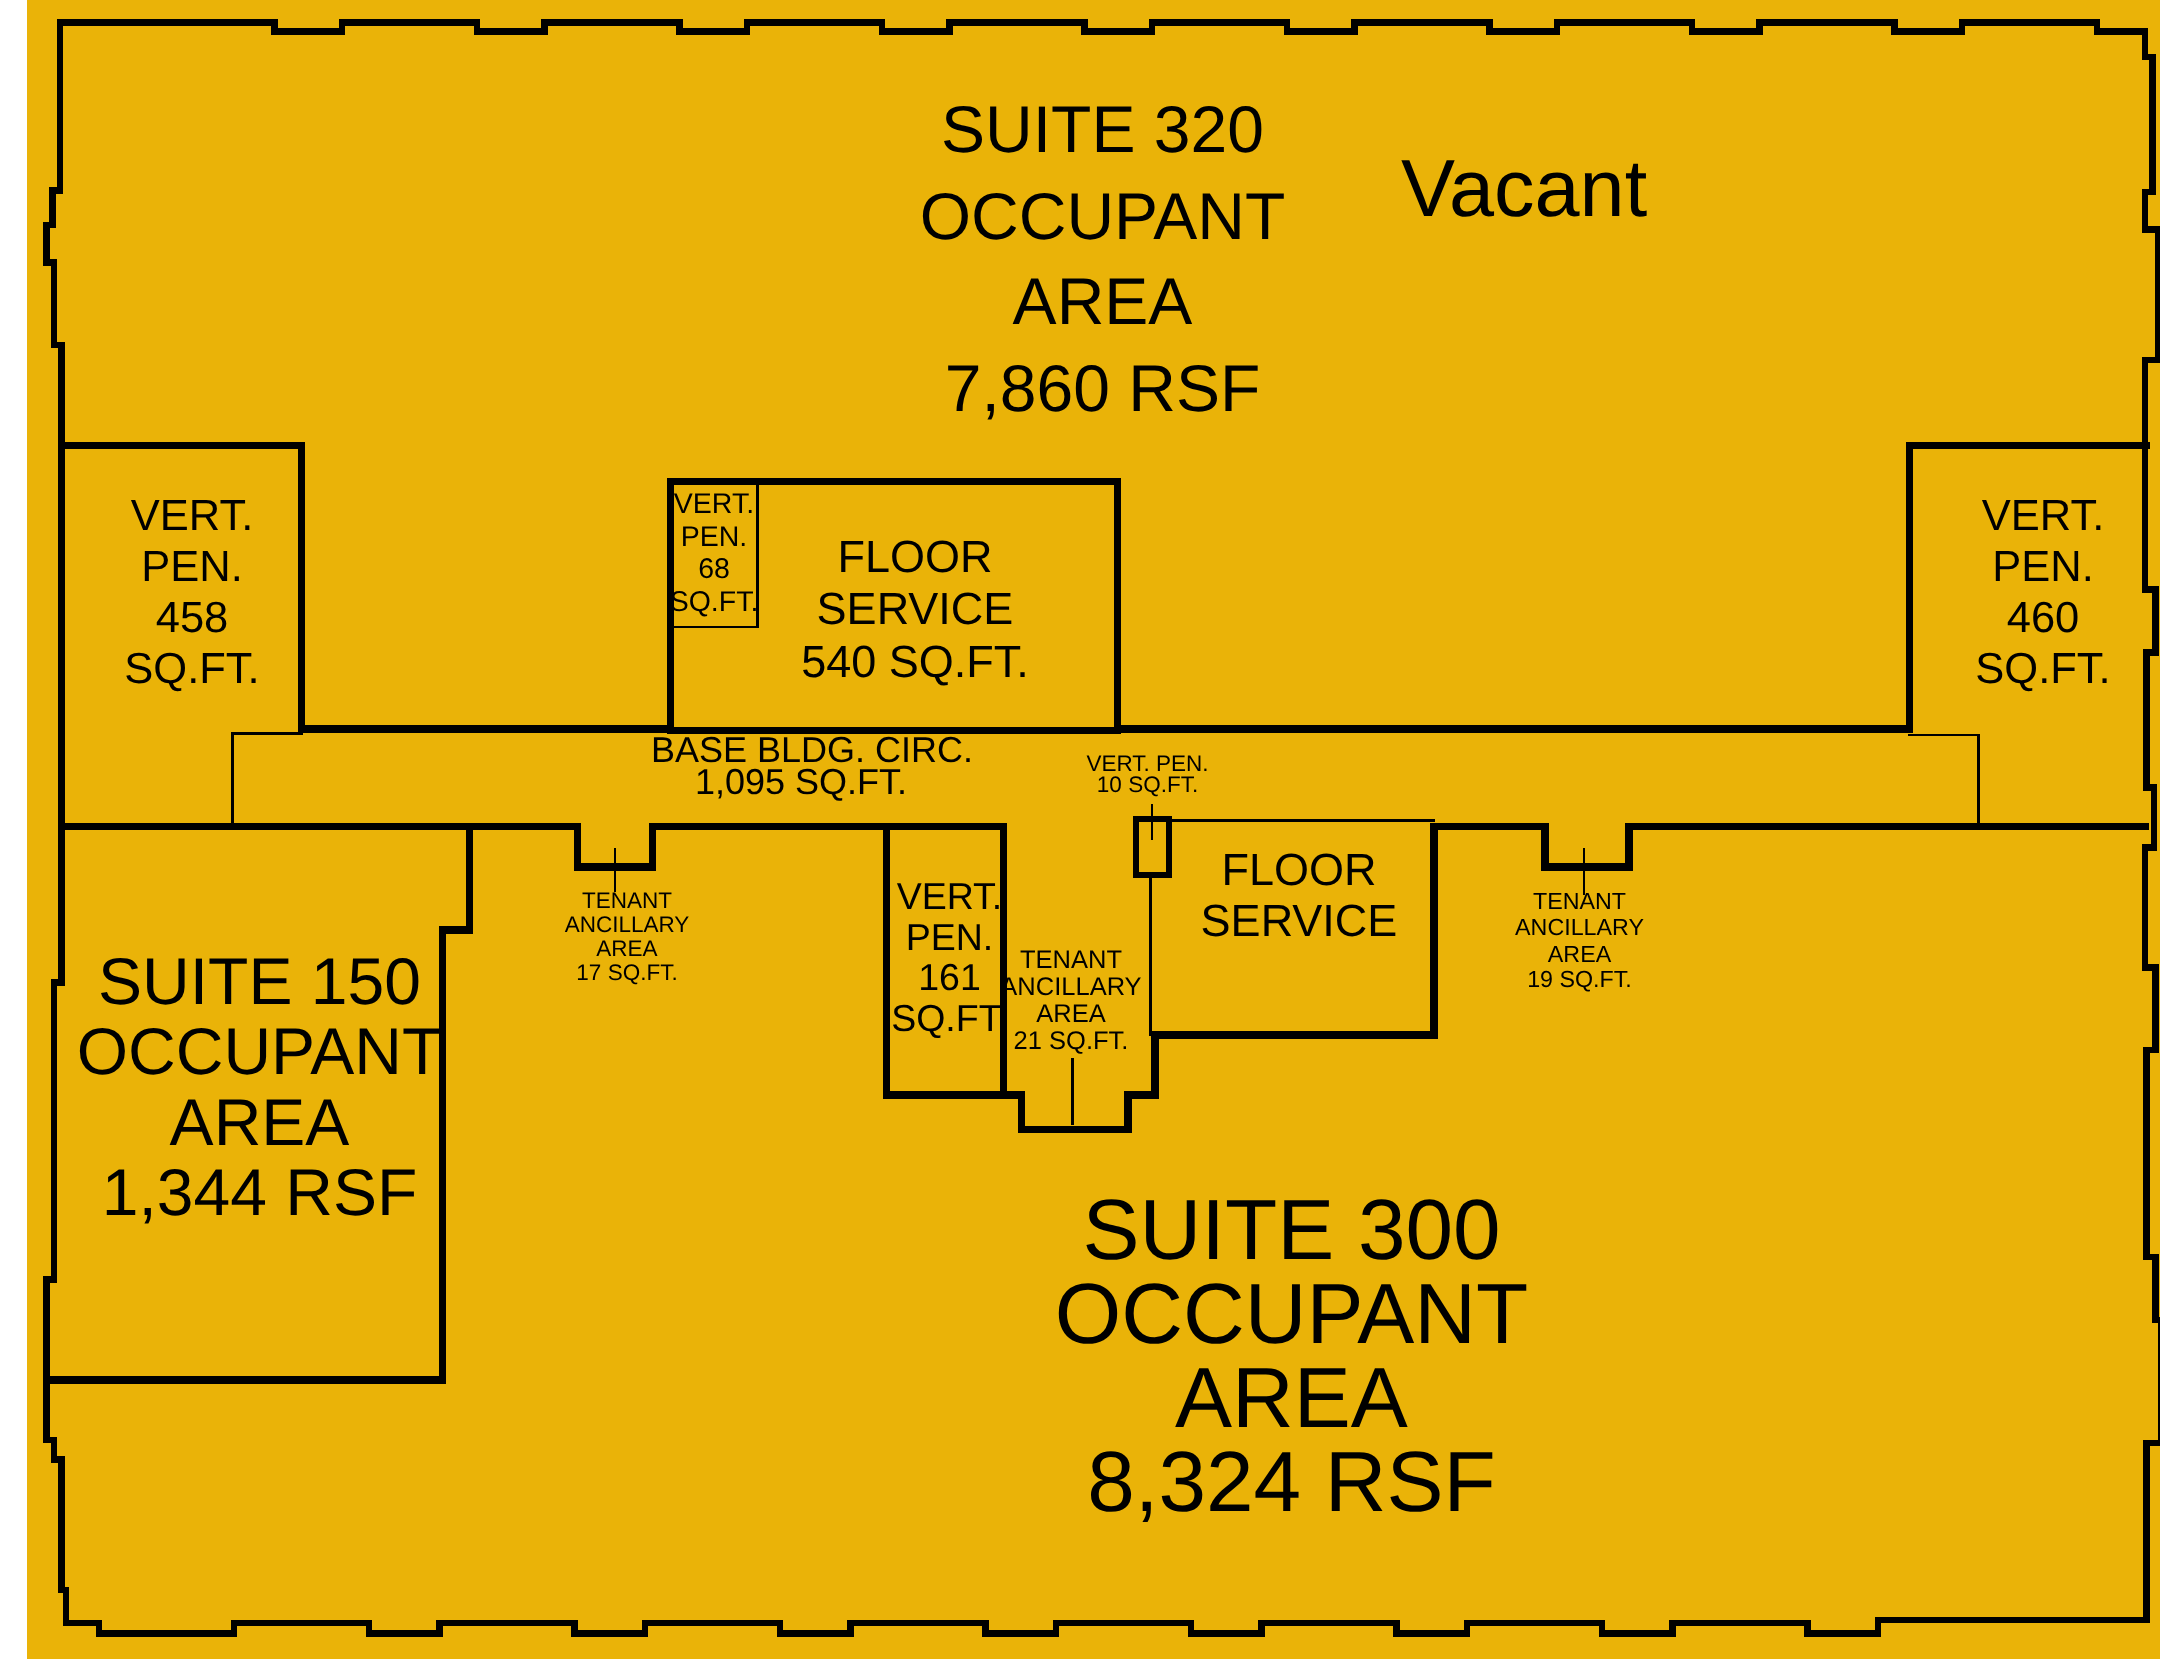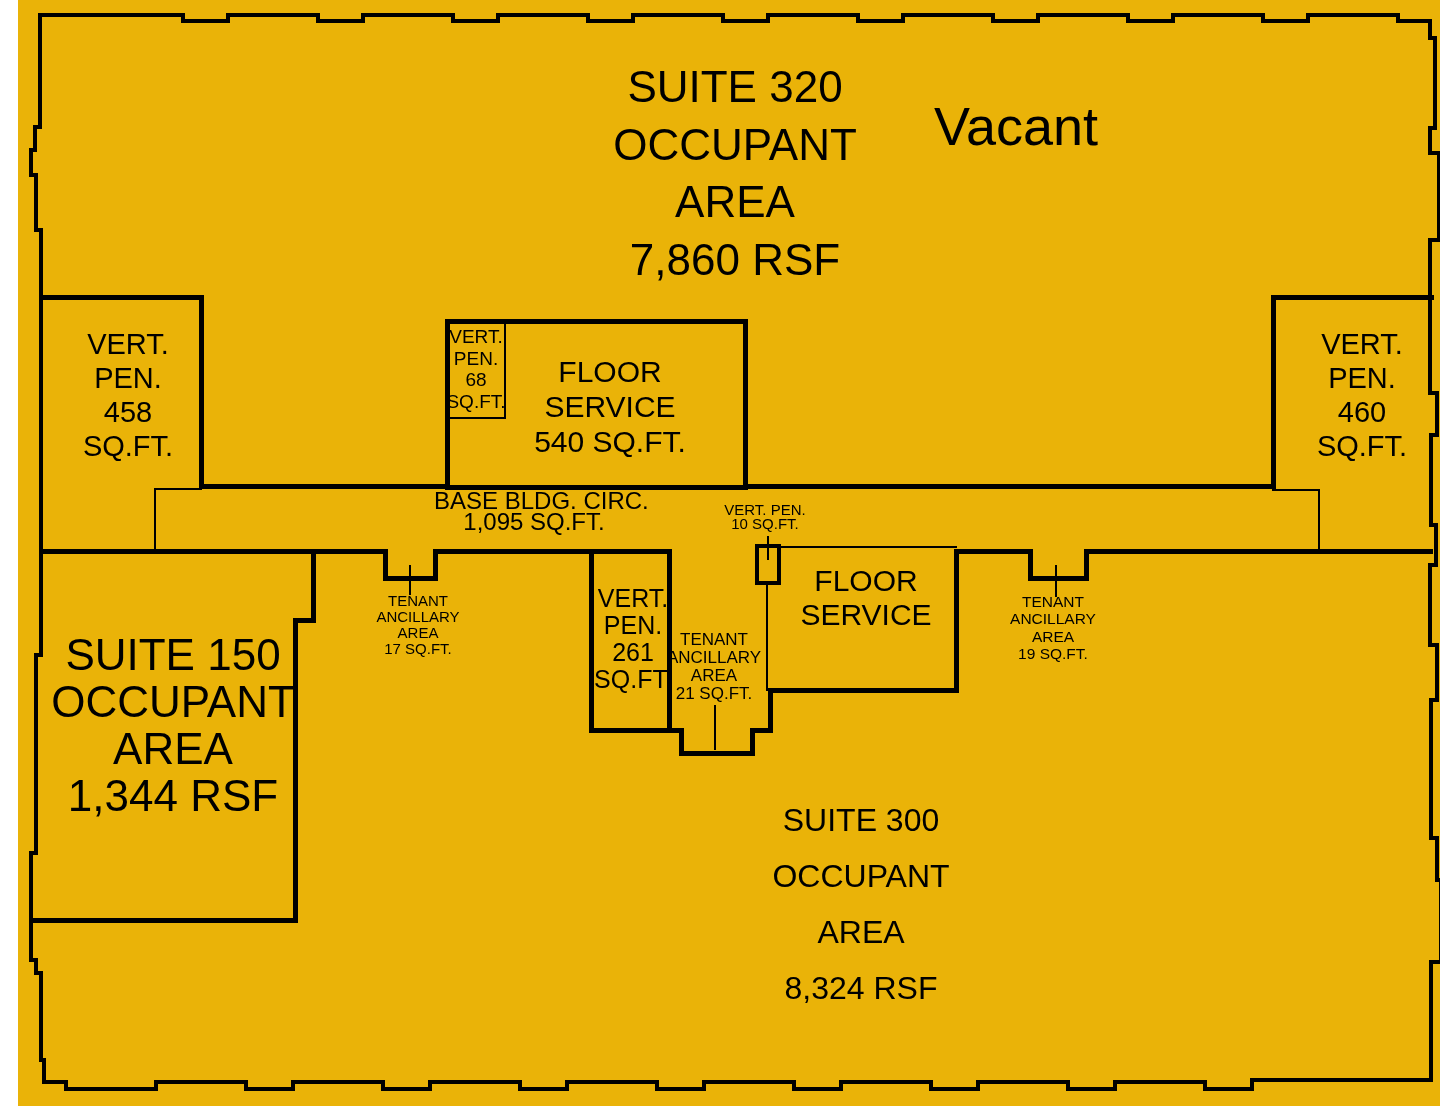--- a/index.html
+++ b/index.html
@@ -3,21 +3,21 @@
 <meta charset="utf-8">
 <style>
   html,body{margin:0;padding:0;background:#ffffff;}
   #plan{position:relative;width:1440px;height:1106px;background:#eab308;overflow:hidden;
         font-family:"Liberation Sans", sans-serif;margin-left:18px;}
   #walls{position:absolute;left:0;top:0;}
   .lbl{position:absolute;color:#000;text-align:center;white-space:nowrap;}
   #suite320{left:517px;top:58px;width:400px;font-size:44px;line-height:57.5px;}
   #vacant{left:916px;top:99px;font-size:54px;line-height:54px;text-align:center;}
   #suite310{left:5px;top:631px;width:300px;font-size:44px;line-height:47px;}
-  #suite300{left:643px;top:792px;width:400px;font-size:32px;line-height:56px;}
+  #suite300{left:643px;top:792px;width:400px;font-size:57px;line-height:56px;}
   #vp458{left:30px;top:327px;width:160px;font-size:29px;line-height:34px;}
   #vp460{left:1264px;top:327px;width:160px;font-size:29px;line-height:34px;}
   #vp68{left:426px;top:326px;width:64px;font-size:19px;line-height:21.5px;}
   #fs540{left:492px;top:354px;width:200px;font-size:30px;line-height:35px;}
   #fs330{left:748px;top:564px;width:200px;font-size:30px;line-height:34px;}
   #vp161{left:555px;top:585px;width:120px;font-size:25px;line-height:27px;}
   #circ{left:416px;top:491px;width:200px;font-size:24px;line-height:20.5px;}
   #vp10{left:687px;top:503px;width:120px;font-size:15px;line-height:13.8px;}
   #ta17{left:330px;top:593px;width:140px;font-size:15px;line-height:16px;}
   #ta21{left:626px;top:631px;width:140px;font-size:17px;line-height:18px;}
@@ -134,21 +134,21 @@
   </div>
 
   <div id="fs330" class="lbl">
     <div>FLOOR</div>
     <div>SERVICE</div>
   </div>
 
   <div id="vp161" class="lbl">
     <div>VERT.</div>
     <div>PEN.</div>
-    <div>261</div>
+    <div>161</div>
     <div>SQ.FT.</div>
   </div>
 
   <div id="ta17" class="lbl">
     <div>TENANT</div>
     <div>ANCILLARY</div>
     <div>AREA</div>
     <div>17 SQ.FT.</div>
   </div>
 

